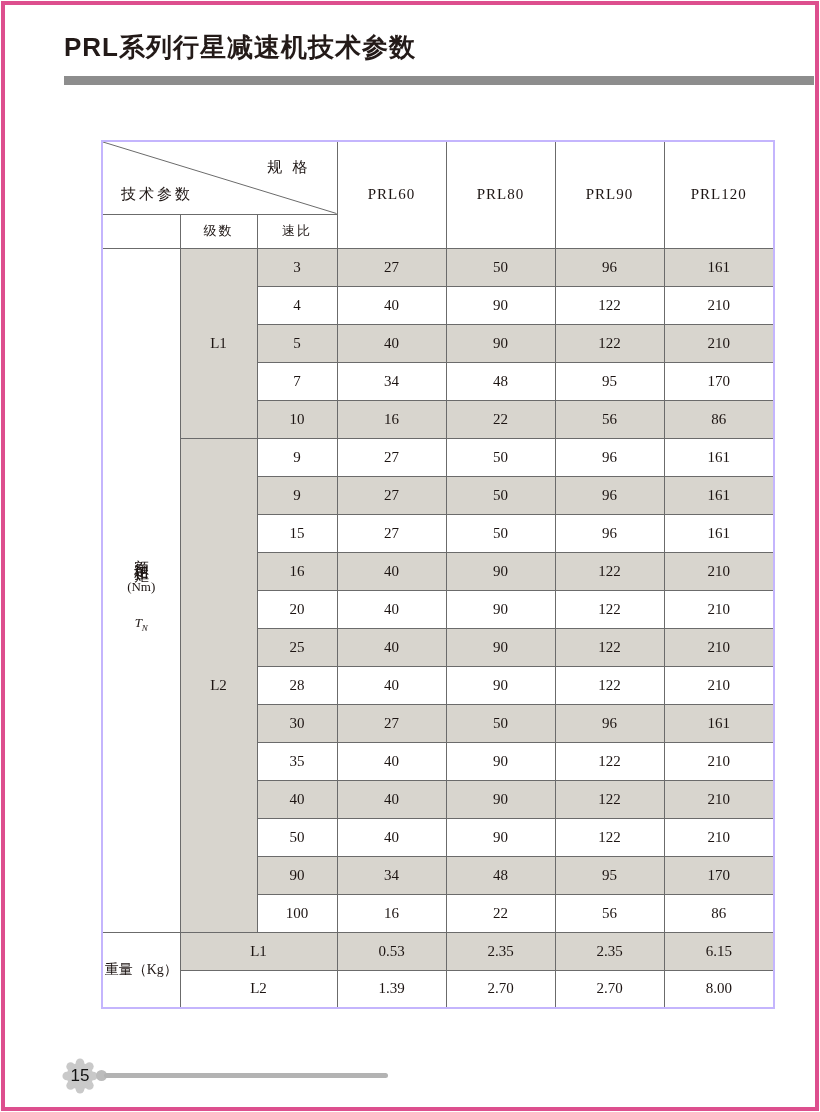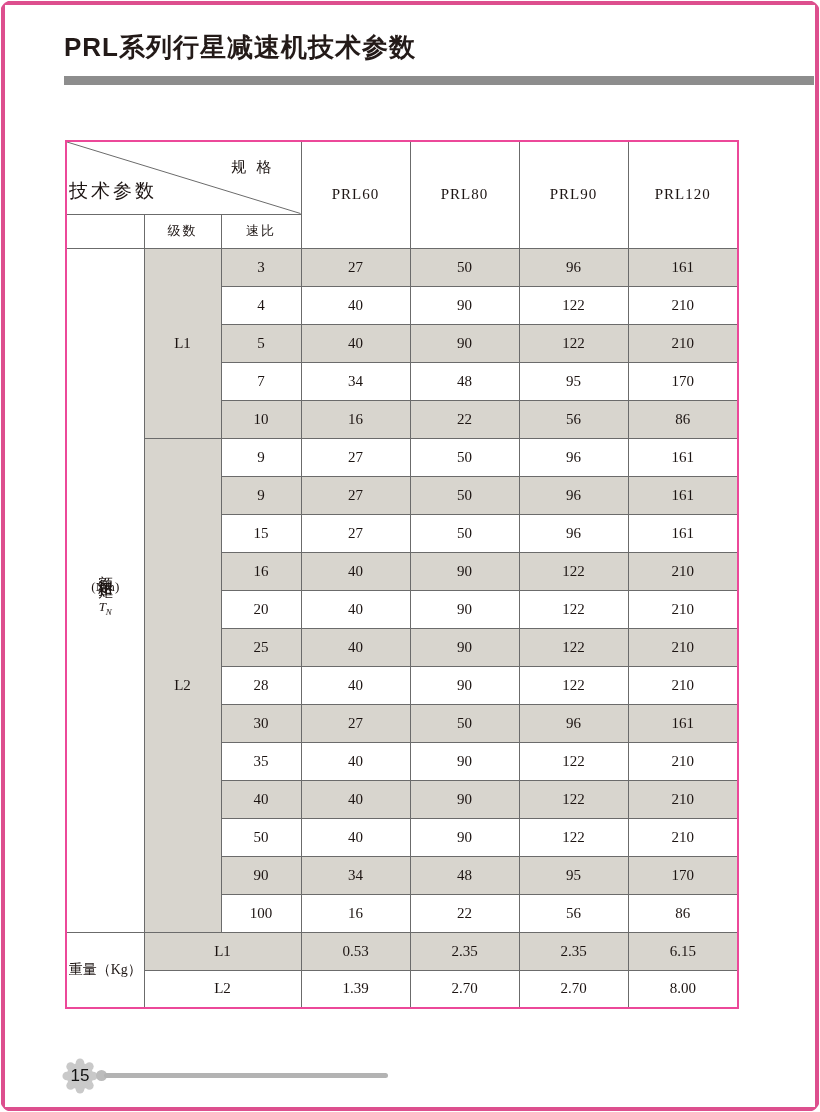--- a/index.html
+++ b/index.html
@@ -1,20 +1,19 @@
 <!DOCTYPE html>
 <html><head>
 <meta charset="utf-8">
 <style>
   html,body{margin:0;padding:0;background:#fff;}
   .page{
     position:relative;width:820px;height:1112px;background:#ffffff;
     font-family:"Liberation Sans",sans-serif;color:#1c1412;overflow:hidden;
     box-sizing:border-box;
-    border-radius:13px;
   }
   .frame{
     position:absolute;left:1px;top:1px;right:1px;bottom:1px;
     border:4px solid #dd4f8e;pointer-events:none;
   }
   .title{
     position:absolute;left:64px;top:30px;margin:0;
     font-size:26px;font-weight:bold;letter-spacing:1px;color:#231a18;
     font-family:"Liberation Sans",sans-serif;
   }
@@ -25,44 +24,44 @@
   table.spec{
     position:absolute;left:65px;top:140px;
     border-collapse:collapse;table-layout:fixed;width:672px;
     font-size:15px;
   }
   table.spec td{
     border:1px solid #6b6b6b;text-align:center;vertical-align:middle;
     padding:0;overflow:hidden;background:#fff;
     font-family:"Liberation Serif","DejaVu Serif",serif;
   }
-  table.spec{border:2px solid #ec4899;}
+  table.spec{border:2px solid #c4b5fd;margin-left:36px;}
   tr.hrow1{height:73px;}
   tr.hrow2{height:34px;}
   tr.drow{height:38px;}
   tr.s td{background:#d8d5ce;}
   td.colhead{
     font-family:"Liberation Sans",sans-serif;letter-spacing:1px;font-size:15px;
     background:#fff !important;
   }
   td.corner{position:relative;background:#fff !important;}
   td.corner svg{position:absolute;left:0;top:0;width:100%;height:100%;}
   .corner-top{
     position:absolute;right:26px;top:16px;
     font-family:"Liberation Sans",sans-serif;font-size:15px;letter-spacing:3px;
   }
   .corner-bottom{
-    position:absolute;left:2px;bottom:10px;
-    font-family:"Liberation Sans",sans-serif;font-size:19px;letter-spacing:3px;
+    position:absolute;left:18px;bottom:10px;
+    font-family:"Liberation Sans",sans-serif;font-size:15px;letter-spacing:3px;
   }
   td.subhead{font-family:"Liberation Sans",sans-serif;font-size:13px;letter-spacing:2px;background:#fff !important;}
   td.torque-cell{background:#fff !important;}
   td.stage-cell{background:#d8d5ce !important;font-size:15px;}
   td.wlabel{background:#fff !important;font-family:"Liberation Sans",sans-serif;font-size:14px;}
-  .torque{display:flex;flex-direction:column;align-items:center;gap:4px;}
+  .torque{display:flex;flex-direction:column;align-items:center;gap:20px;}
   .vtext{
     writing-mode:vertical-lr;text-orientation:upright;
     font-family:"Liberation Sans",sans-serif;font-size:15px;letter-spacing:3px;line-height:1.1;
   }
   .unit{font-size:13px;font-family:"Liberation Serif",serif;}
   .sym{font-size:13px;font-family:Liberation Serif, serif;font-style:italic;}
   .sym sub{font-size:9px;}
   
   .gear-badge{position:absolute;left:61px;top:1057px;width:38px;height:38px;}
   .gear-badge svg{position:absolute;left:0;top:0;}

